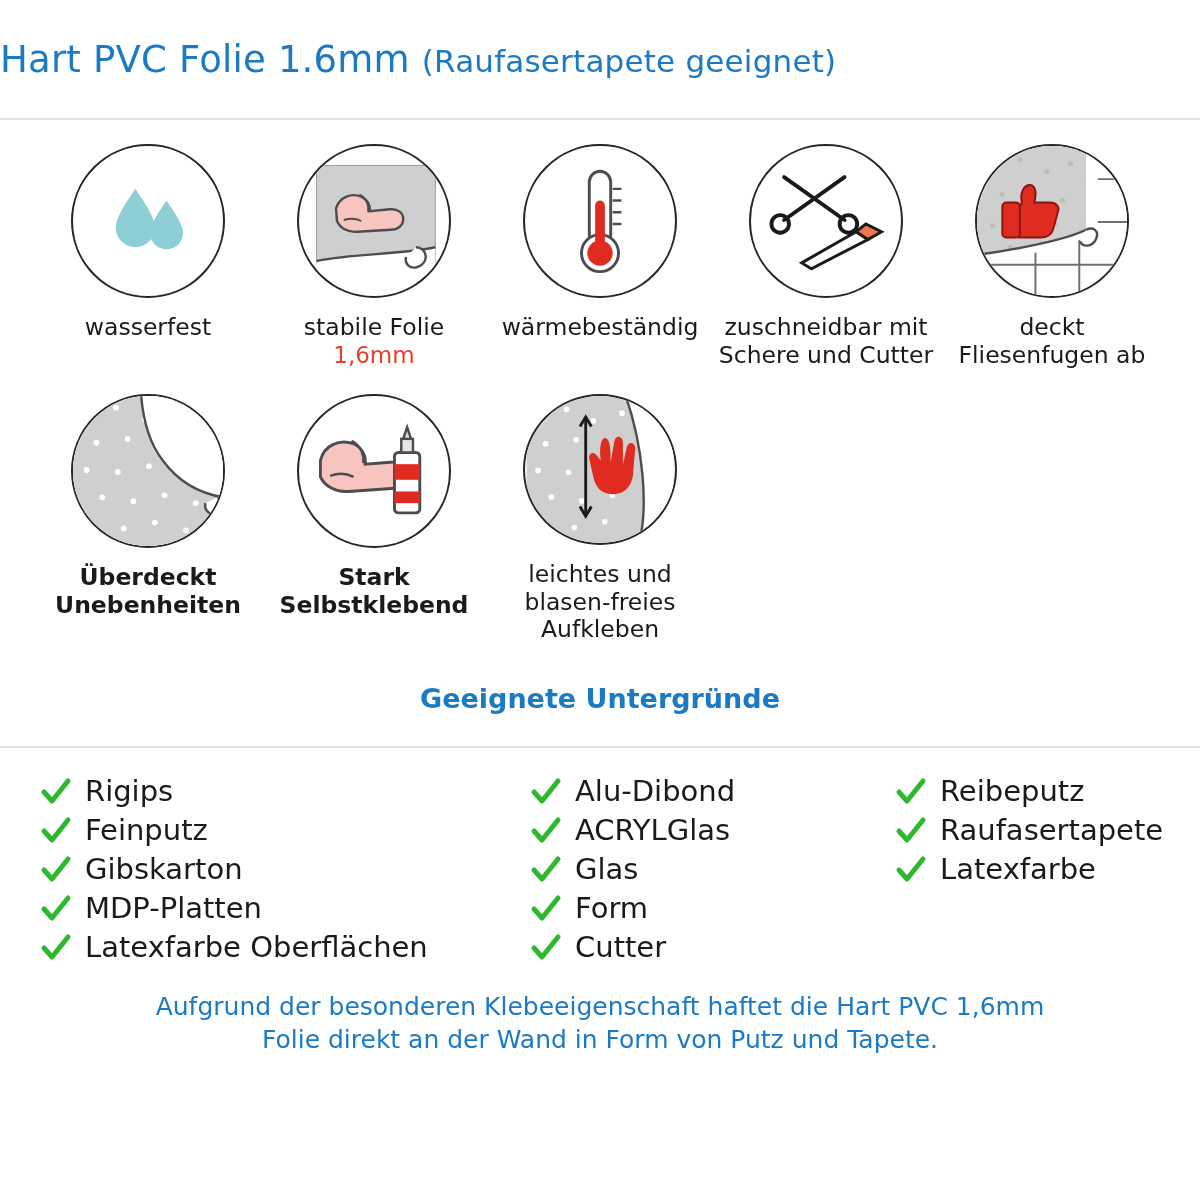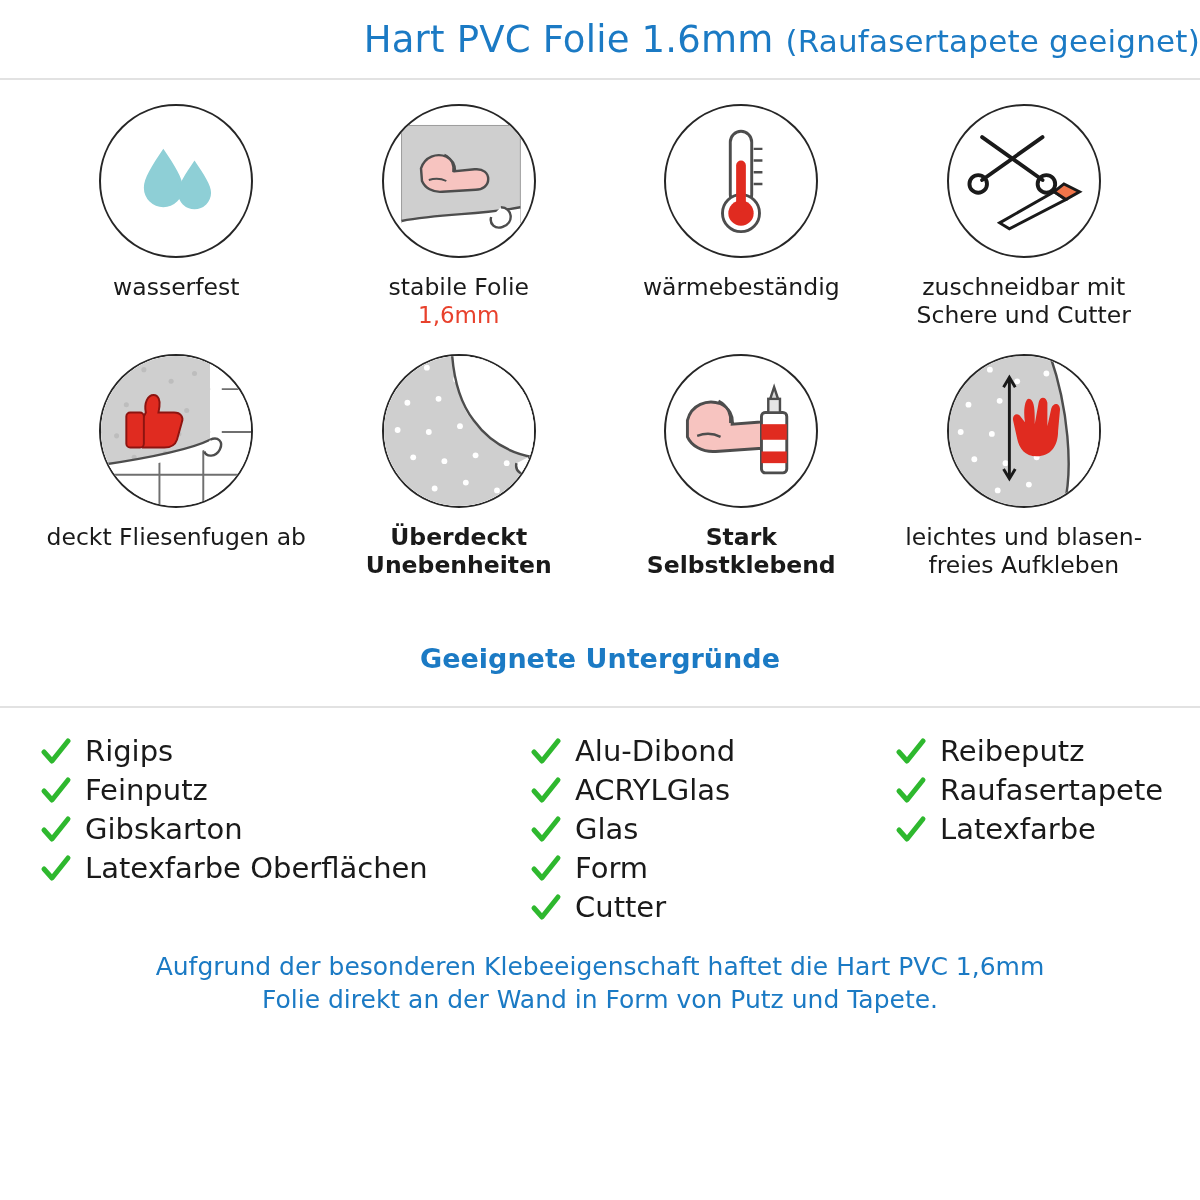--- a/index.html
+++ b/index.html
@@ -17,42 +17,42 @@
   .page {
     width: 1200px;
     height: 1200px;
     position: relative;
     display: flex;
     flex-direction: column;
   }
 
   
   .header {
-    height: 80px;
+    height: 120px;
     display: flex;
     align-items: center;
-    justify-content: flex-end;
+    justify-content: flex-start;
     border-bottom: 2px solid #e2e2e2;
     box-sizing: border-box;
   }
   .header-title {
     font-size: 37px;
     color: #1b7ac4;
     letter-spacing: 0.2px;
     white-space: nowrap;
   }
   .header-title .sub {
     font-size: 31px;
   }
 
   
   .features {
     padding: 24px 40px 0 40px;
     display: grid;
-    grid-template-columns: repeat(4, 1fr);
+    grid-template-columns: repeat(5, 1fr);
     grid-template-rows: 250px 250px;
     column-gap: 10px;
     row-gap: 0px;
     box-sizing: border-box;
   }
   .feature {
     display: flex;
     flex-direction: column;
     align-items: center;
   }
@@ -383,20 +383,26 @@
       <div class="check-item">
         <svg class="check-icon" viewBox="0 0 32 32">
             <path d="M4 16 L12 25 L28 5" fill="none" stroke="#2eb82e" stroke-width="5" stroke-linecap="round" stroke-linejoin="round"></path>
           </svg>
         <span>Gibskarton</span>
       </div>
       <div class="check-item">
         <svg class="check-icon" viewBox="0 0 32 32">
             <path d="M4 16 L12 25 L28 5" fill="none" stroke="#2eb82e" stroke-width="5" stroke-linecap="round" stroke-linejoin="round"></path>
           </svg>
+        <span>MDP-Platten</span>
+      </div>
+      <div class="check-item">
+        <svg class="check-icon" viewBox="0 0 32 32">
+            <path d="M4 16 L12 25 L28 5" fill="none" stroke="#2eb82e" stroke-width="5" stroke-linecap="round" stroke-linejoin="round"></path>
+          </svg>
         <span>Latexfarbe Oberflächen</span>
       </div>
     </div>
 
     <div class="check-col">
       <div class="check-item">
         <svg class="check-icon" viewBox="0 0 32 32">
             <path d="M4 16 L12 25 L28 5" fill="none" stroke="#2eb82e" stroke-width="5" stroke-linecap="round" stroke-linejoin="round"></path>
           </svg>
         <span>Alu-Dibond</span>

